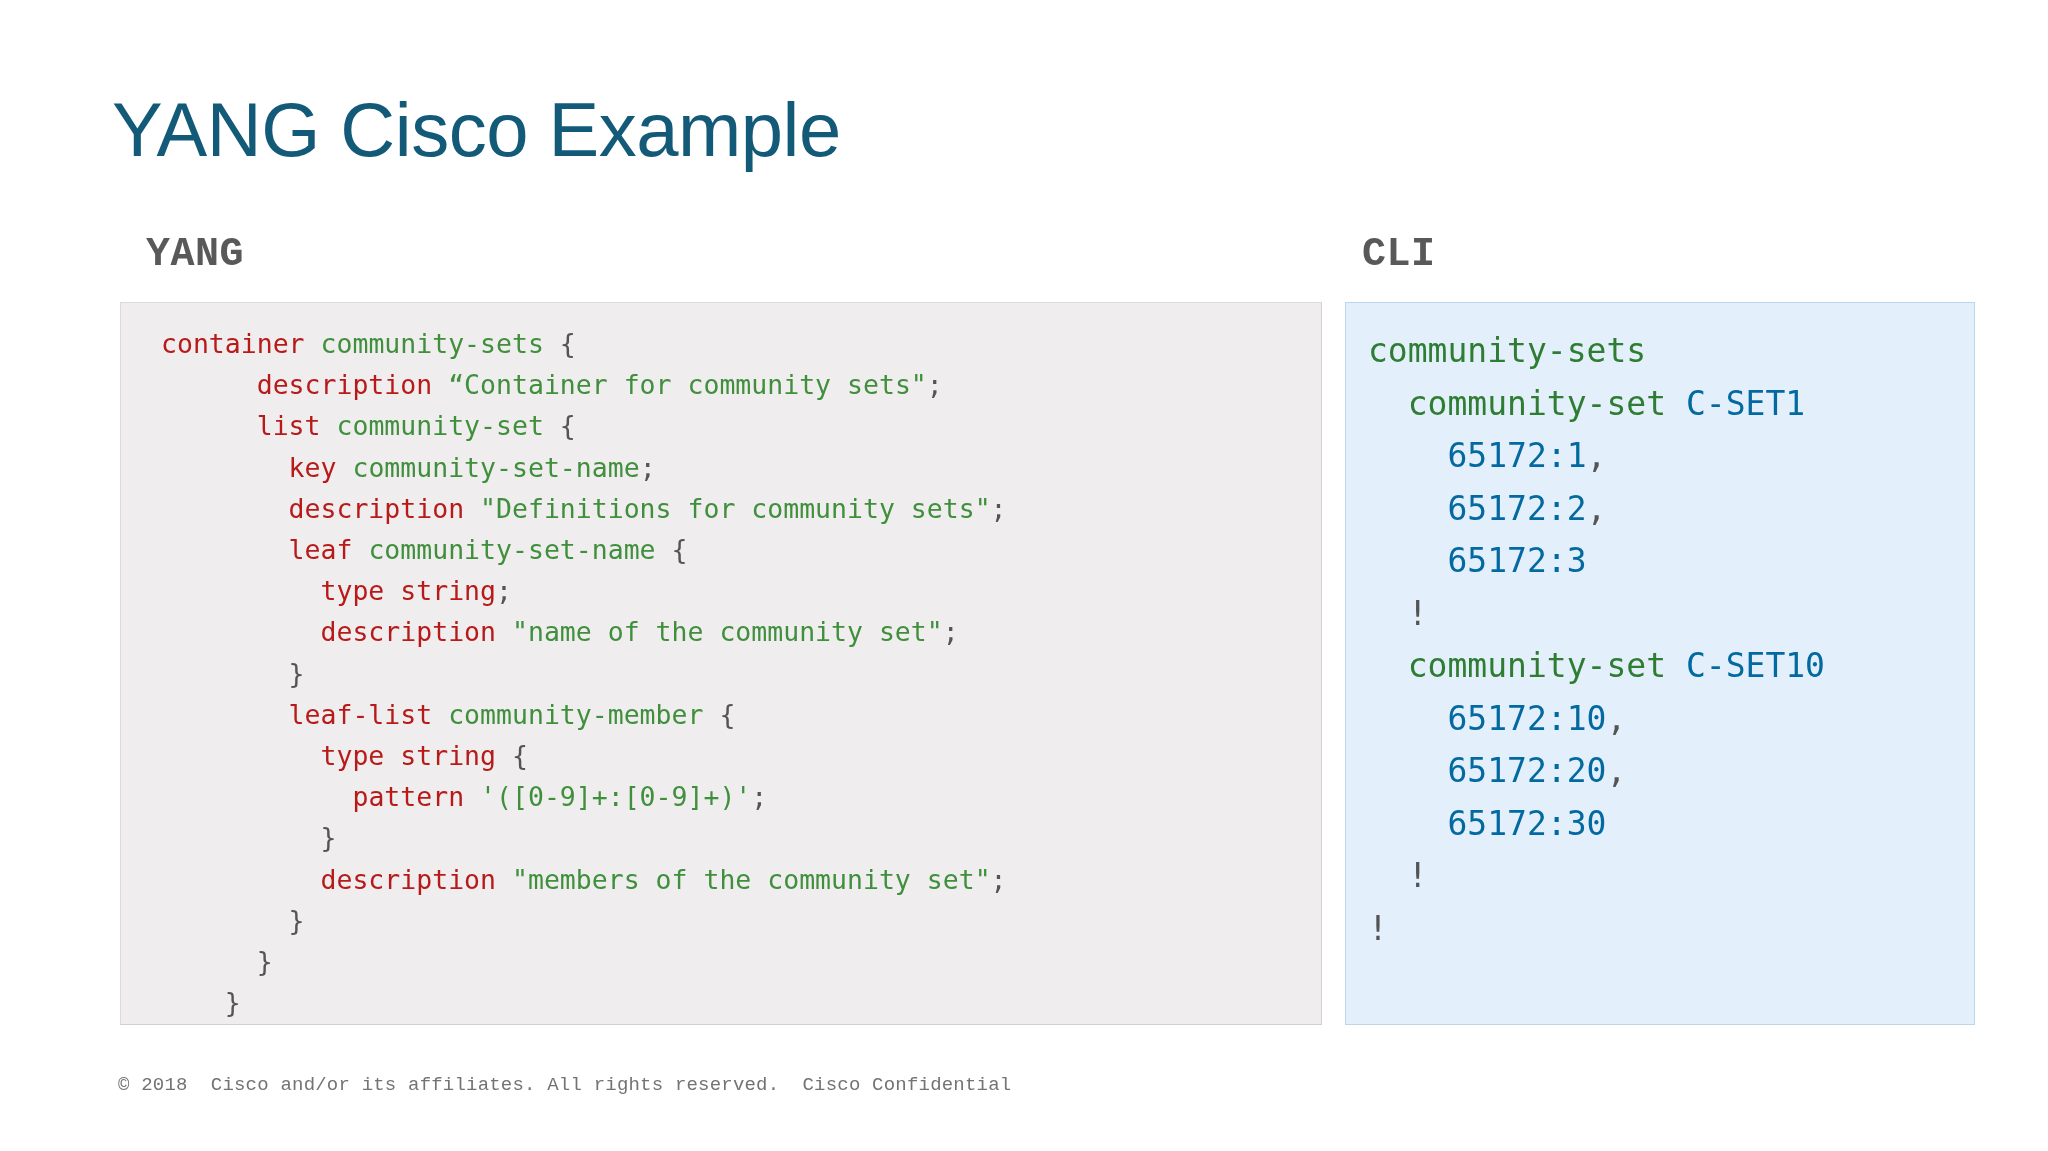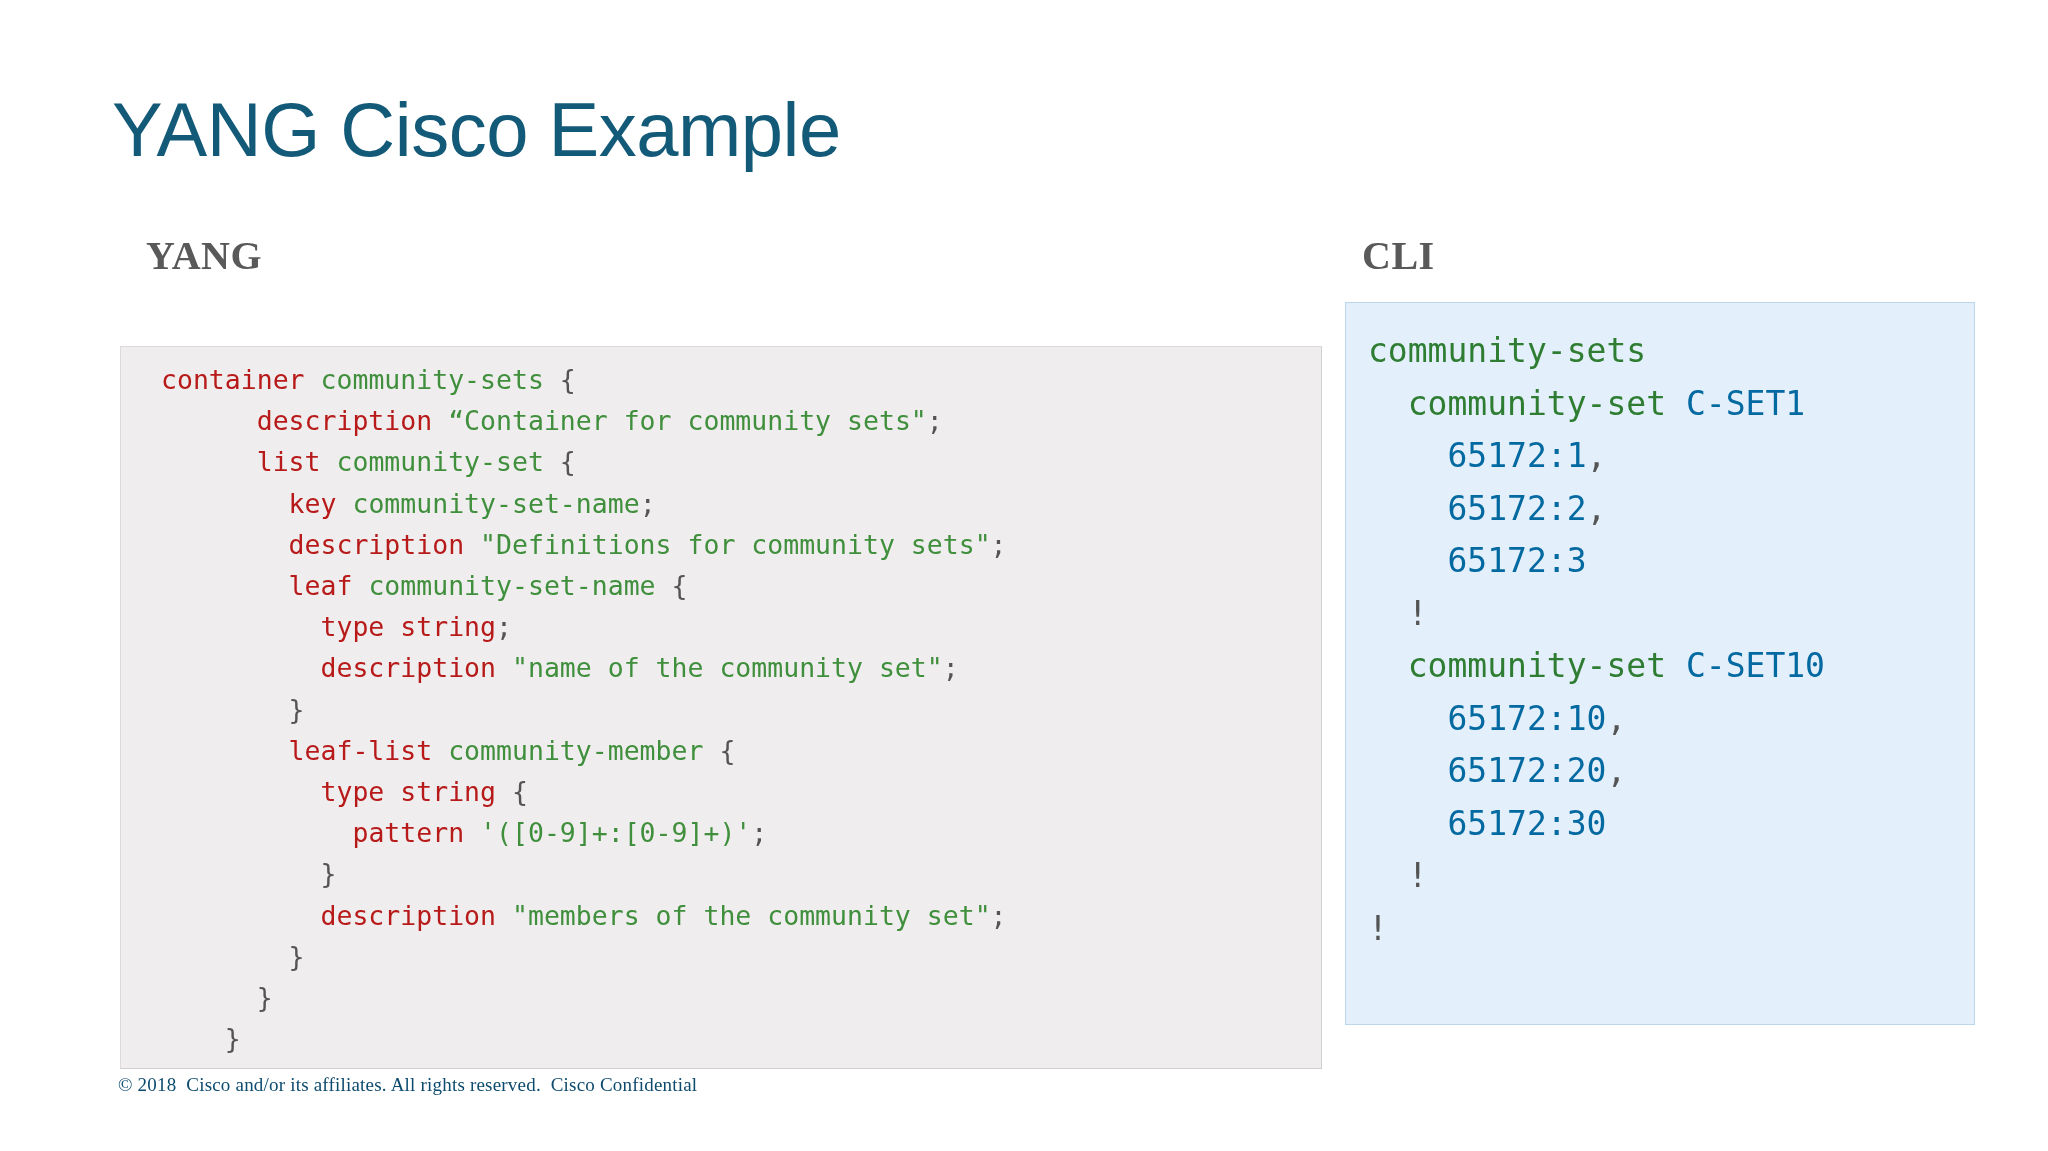--- a/index.html
+++ b/index.html
@@ -27,21 +27,21 @@
     font-family: "Liberation Sans", sans-serif;
     font-size: 76px;
     font-weight: 300;
     letter-spacing: -0.5px;
     color: #135a79;
     line-height: 1.0;
     white-space: nowrap;
   }
   .col-heading {
     position: absolute;
-    font-family: Liberation Serif, serif;
+    font-family: Liberation Mono, monospace;
     font-weight: bold;
     font-size: 40px;
     color: #595959;
     letter-spacing: 0.5px;
   }
   #yang-heading { left: 146px; top: 232px; }
   #cli-heading  { left: 1362px; top: 232px; }
 
   .code-panel {
     position: absolute;
@@ -52,24 +52,23 @@
   }
   #yang-panel {
     left: 120px;
     top: 302px;
     width: 1202px;
     height: 723px;
     background: #efeded;
     border: 1px solid #dedada;
     border-right-color: #d2cfcf;
     border-bottom-color: #d2cfcf;
-    padding: 12px 0 0 24px;
+    padding: 20px 0 0 24px;
     font-size: 26.5px;
     line-height: 41.2px;
-    margin-top: 44px;
   }
   #cli-panel {
     left: 1345px;
     top: 302px;
     width: 630px;
     height: 723px;
     background: #e3effa;
     border: 1px solid #bcd6ec;
     padding: 22px 0 0 22px;
     font-size: 33px;
@@ -80,23 +79,23 @@
   .kw   { color: #b81a1a; }          
   .val  { color: #3f8f3c; }          
   .pun  { color: #545454; }          
   .cmd  { color: #2e7d32; }          
   .arg  { color: #0369a1; }          
 
   #footer {
     position: absolute;
     left: 118px;
     top: 1074px;
-    font-family: Liberation Serif, serif;
+    font-family: Liberation Mono, monospace;
     font-size: 19px;
-    color: #0c4a6e;
+    color: #737373;
     letter-spacing: 0.2px;
     white-space: pre;
   }
 </style>
 </head>
 <body>
 
 <div class="slide">
 
   <div id="page-title">YANG Cisco Example</div>

